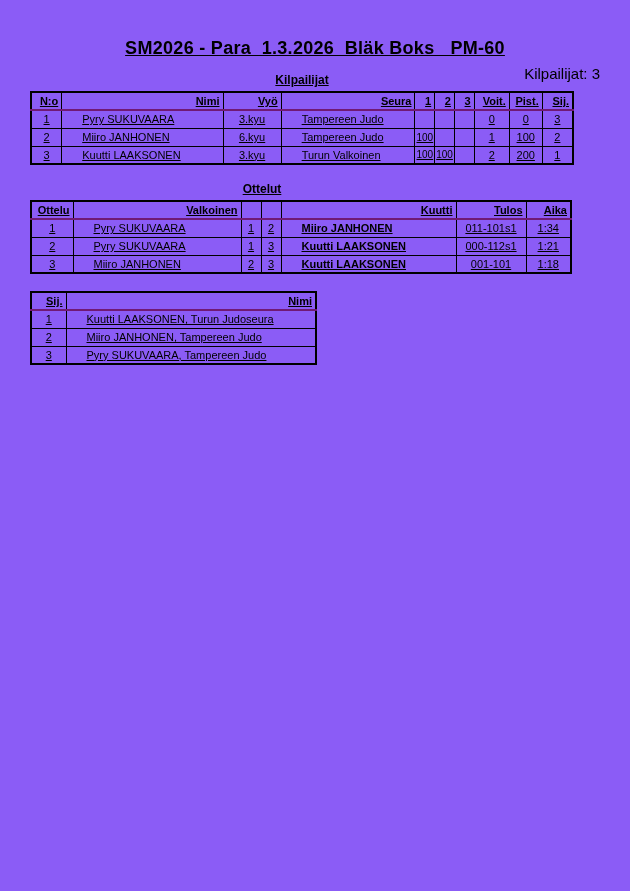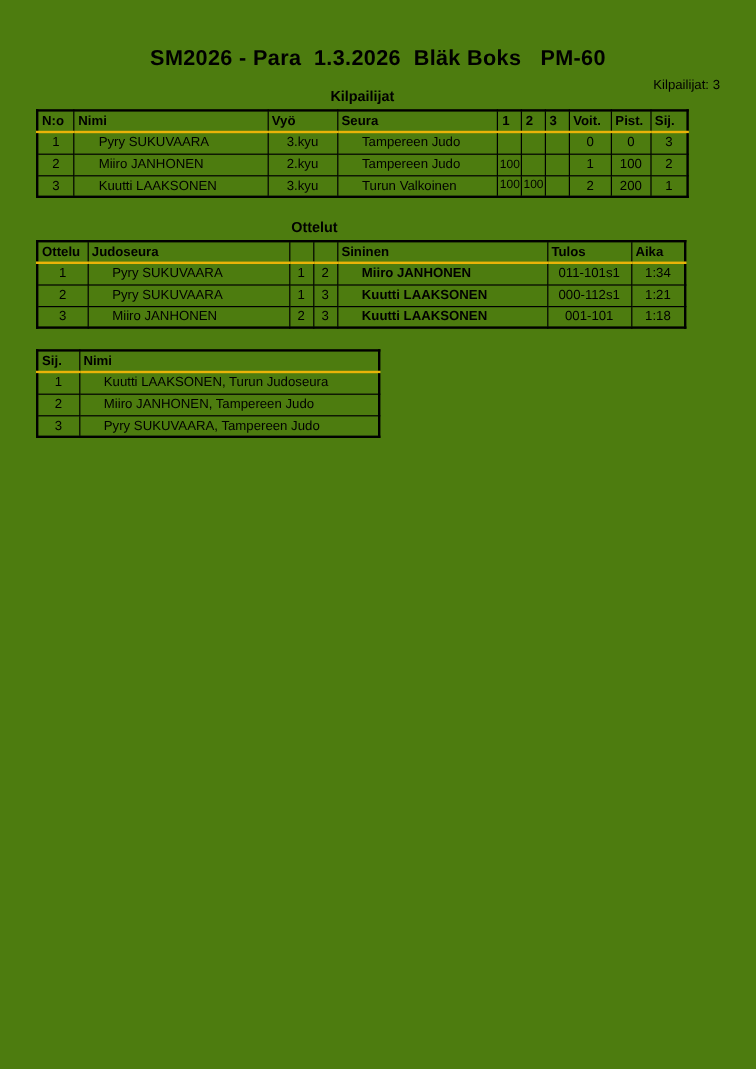--- a/index.html
+++ b/index.html
@@ -1,38 +1,39 @@
 <!DOCTYPE html>
 <html><head>
 <meta charset="utf-8">
 <style>
   * { margin: 0; padding: 0; box-sizing: border-box; }
   html, body { background: #e8e8e8; }
   .page {
     width: 630px; height: 891px;
     margin: 0 auto;
-    background: #4d7c0f;
+    background: #8b5cf6;
     color: #000;
     position: relative;
     font-family: "Liberation Sans", sans-serif;
     font-size: 11px;
     overflow: hidden;
+    text-decoration: underline;
   }
   .title {
     padding-top: 38px;
     text-align: center;
     font-size: 18px;
     font-weight: bold;
     white-space: pre;
     letter-spacing: 0.3px;
   }
   .count {
     position: absolute;
     top: 65px; right: 30px;
-    font-size: 11px;
+    font-size: 15px;
   }
   .section { margin-left: 30px; }
   .sec1 { margin-top: 14px; width: 544px; }
   .sec2 { margin-top: 17px; width: 464px; }
   .sec3 { margin-top: 17px; width: 285px; }
   .section-heading {
     font-weight: bold;
     font-size: 12px;
     text-align: center;
     margin-bottom: 4px;
@@ -45,23 +46,23 @@
   }
   th, td {
     border: 1px solid #000;
     height: 18px;
     padding: 1px 3px;
     overflow: hidden;
     white-space: nowrap;
     font-size: 11px;
   }
   thead th {
-    border-bottom: 2px solid #eab308;
+    border-bottom: 2px solid #701a75;
     font-weight: bold;
-    text-align: left;
+    text-align: right;
   }
   td.c { text-align: center; }
   td.l { text-align: left; padding-left: 20px; }
   td.win { font-weight: bold; }
   td.sm { font-size: 10px; padding: 1px 1px; }
 </style>
 </head>
 <body>
 
 <div class="page">
@@ -107,21 +108,21 @@
           <td class="c sm"></td>
           <td class="c sm"></td>
           <td class="c sm"></td>
           <td class="c">0</td>
           <td class="c">0</td>
           <td class="c">3</td>
         </tr>
         <tr>
           <td class="c">2</td>
           <td class="l">Miiro JANHONEN</td>
-          <td class="c">2.kyu</td>
+          <td class="c">6.kyu</td>
           <td class="l">Tampereen Judo</td>
           <td class="c sm">100</td>
           <td class="c sm"></td>
           <td class="c sm"></td>
           <td class="c">1</td>
           <td class="c">100</td>
           <td class="c">2</td>
         </tr>
         <tr>
           <td class="c">3</td>
@@ -147,24 +148,24 @@
           <col style="width:168px">
           <col style="width:20px">
           <col style="width:20px">
         <col style="width:175px">
           <col style="width:70px">
           <col style="width:45px">
       </colgroup>
       <thead>
         <tr>
           <th>Ottelu</th>
-          <th>Judoseura</th>
+          <th>Valkoinen</th>
           <th></th>
           <th></th>
-          <th>Sininen</th>
+          <th>Kuutti</th>
           <th>Tulos</th>
           <th>Aika</th>
         </tr>
       </thead>
       <tbody>
         <tr>
           <td class="c">1</td>
           <td class="l">Pyry SUKUVAARA</td>
           <td class="c">1</td>
           <td class="c">2</td>

